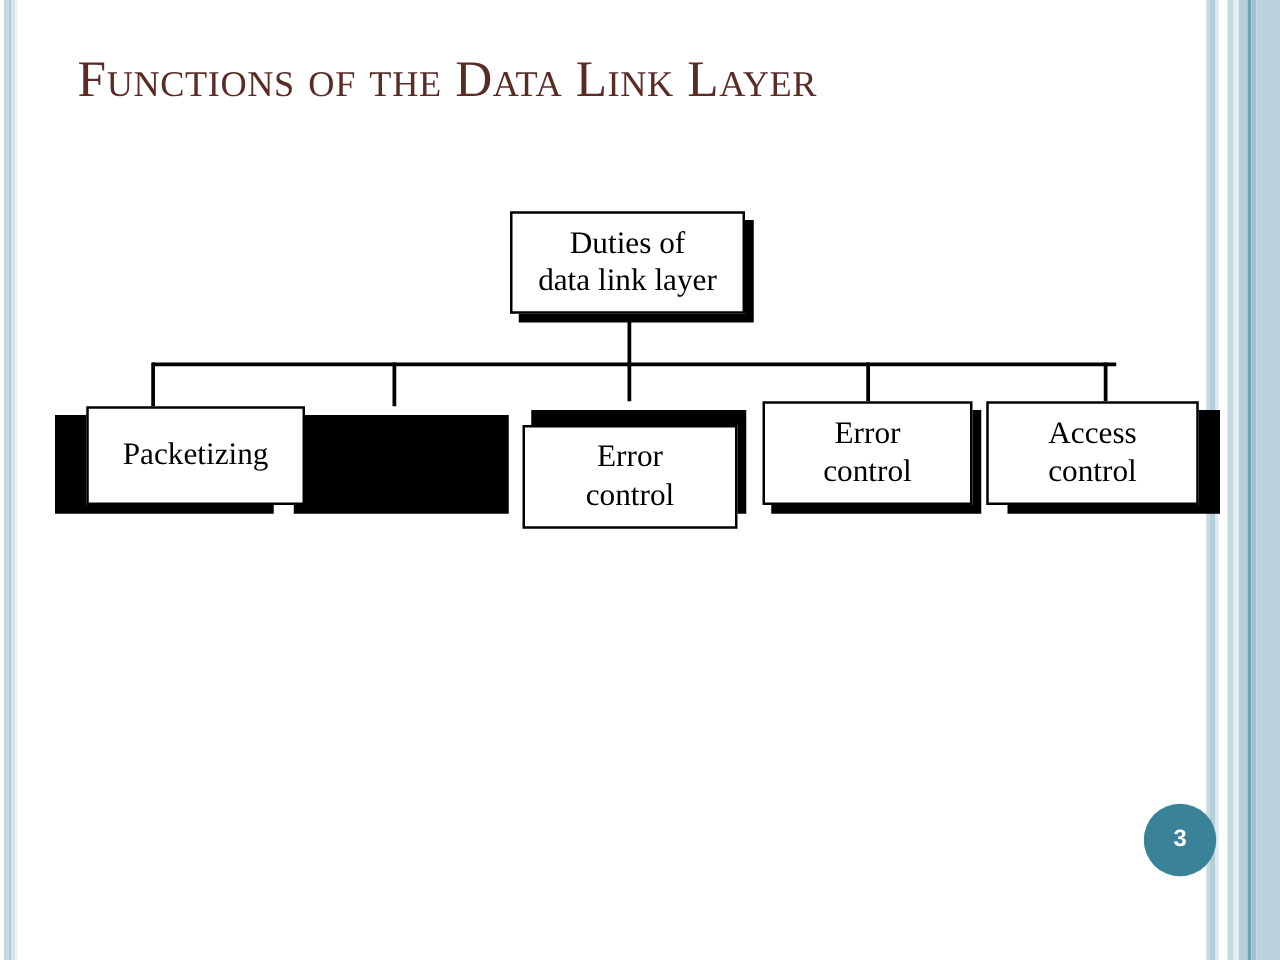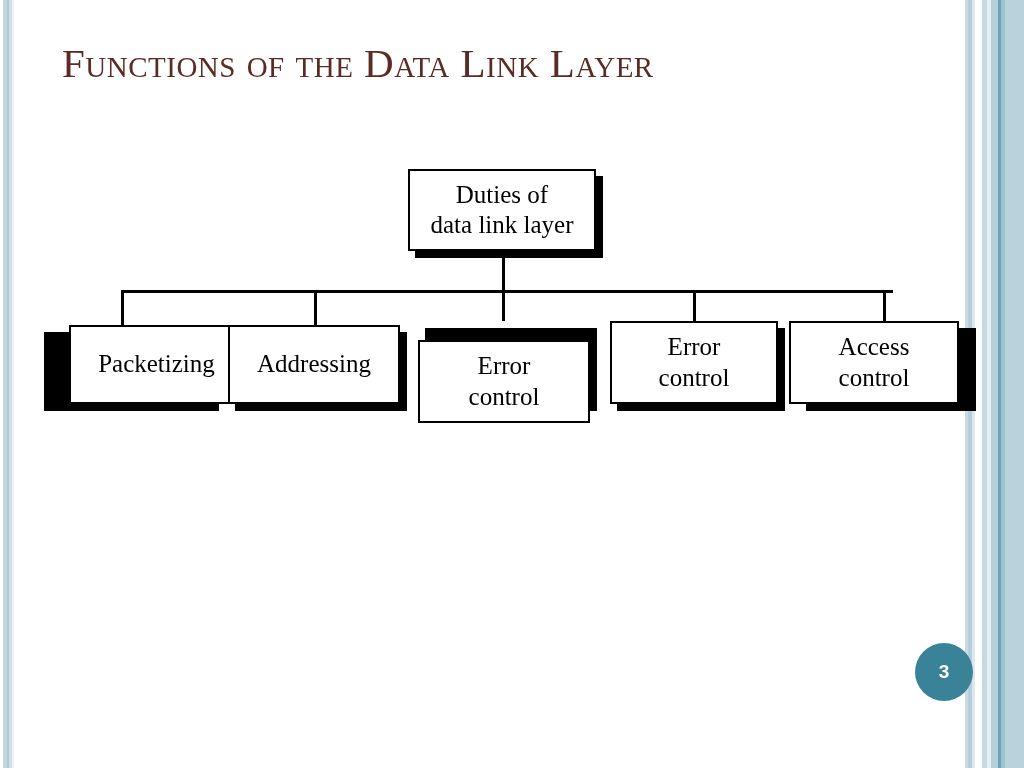--- a/index.html
+++ b/index.html
@@ -134,23 +134,20 @@
         <span class="node-label">Duties of
 data link layer</span>
       </div>
       <div class="connector" style="left: 121px; top: 290px; width: 3px; height: 35px;"></div>
       <div class="node-shadow" style="left: 44px; top: 332px; width: 175px; height: 79px;"></div>
       <div class="node node-leaf" id="node-packetizing" style="left: 37px; top: 325px; width: 175px; height: 79px; margin-left: 32px;">
         <span class="node-label">Packetizing</span>
       </div>
       <div class="connector" style="left: 314px; top: 290px; width: 3px; height: 35px;"></div>
       <div class="node-shadow" style="left: 235px; top: 332px; width: 172px; height: 79px;"></div>
-      <div class="node node-leaf" id="node-addressing" style="left: 228px; top: 325px; width: 172px; height: 79px;">
-        <span class="node-label">Addressing</span>
-      </div>
       <div class="connector" style="left: 502px; top: 290px; width: 3px; height: 31px;"></div>
       <div class="node-shadow" style="left: 425px; top: 328px; width: 172px; height: 83px;"></div>
       <div class="node node-leaf" id="node-error" style="left: 418px; top: 340px; width: 172px; height: 83px;">
         <span class="node-label">Error
 control</span>
       </div>
       <div class="connector" style="left: 693px; top: 290px; width: 3px; height: 31px;"></div>
       <div class="node-shadow" style="left: 617px; top: 328px; width: 168px; height: 83px;"></div>
       <div class="node node-leaf" id="node-flow" style="left: 610px; top: 321px; width: 168px; height: 83px;">
         <span class="node-label">Error

